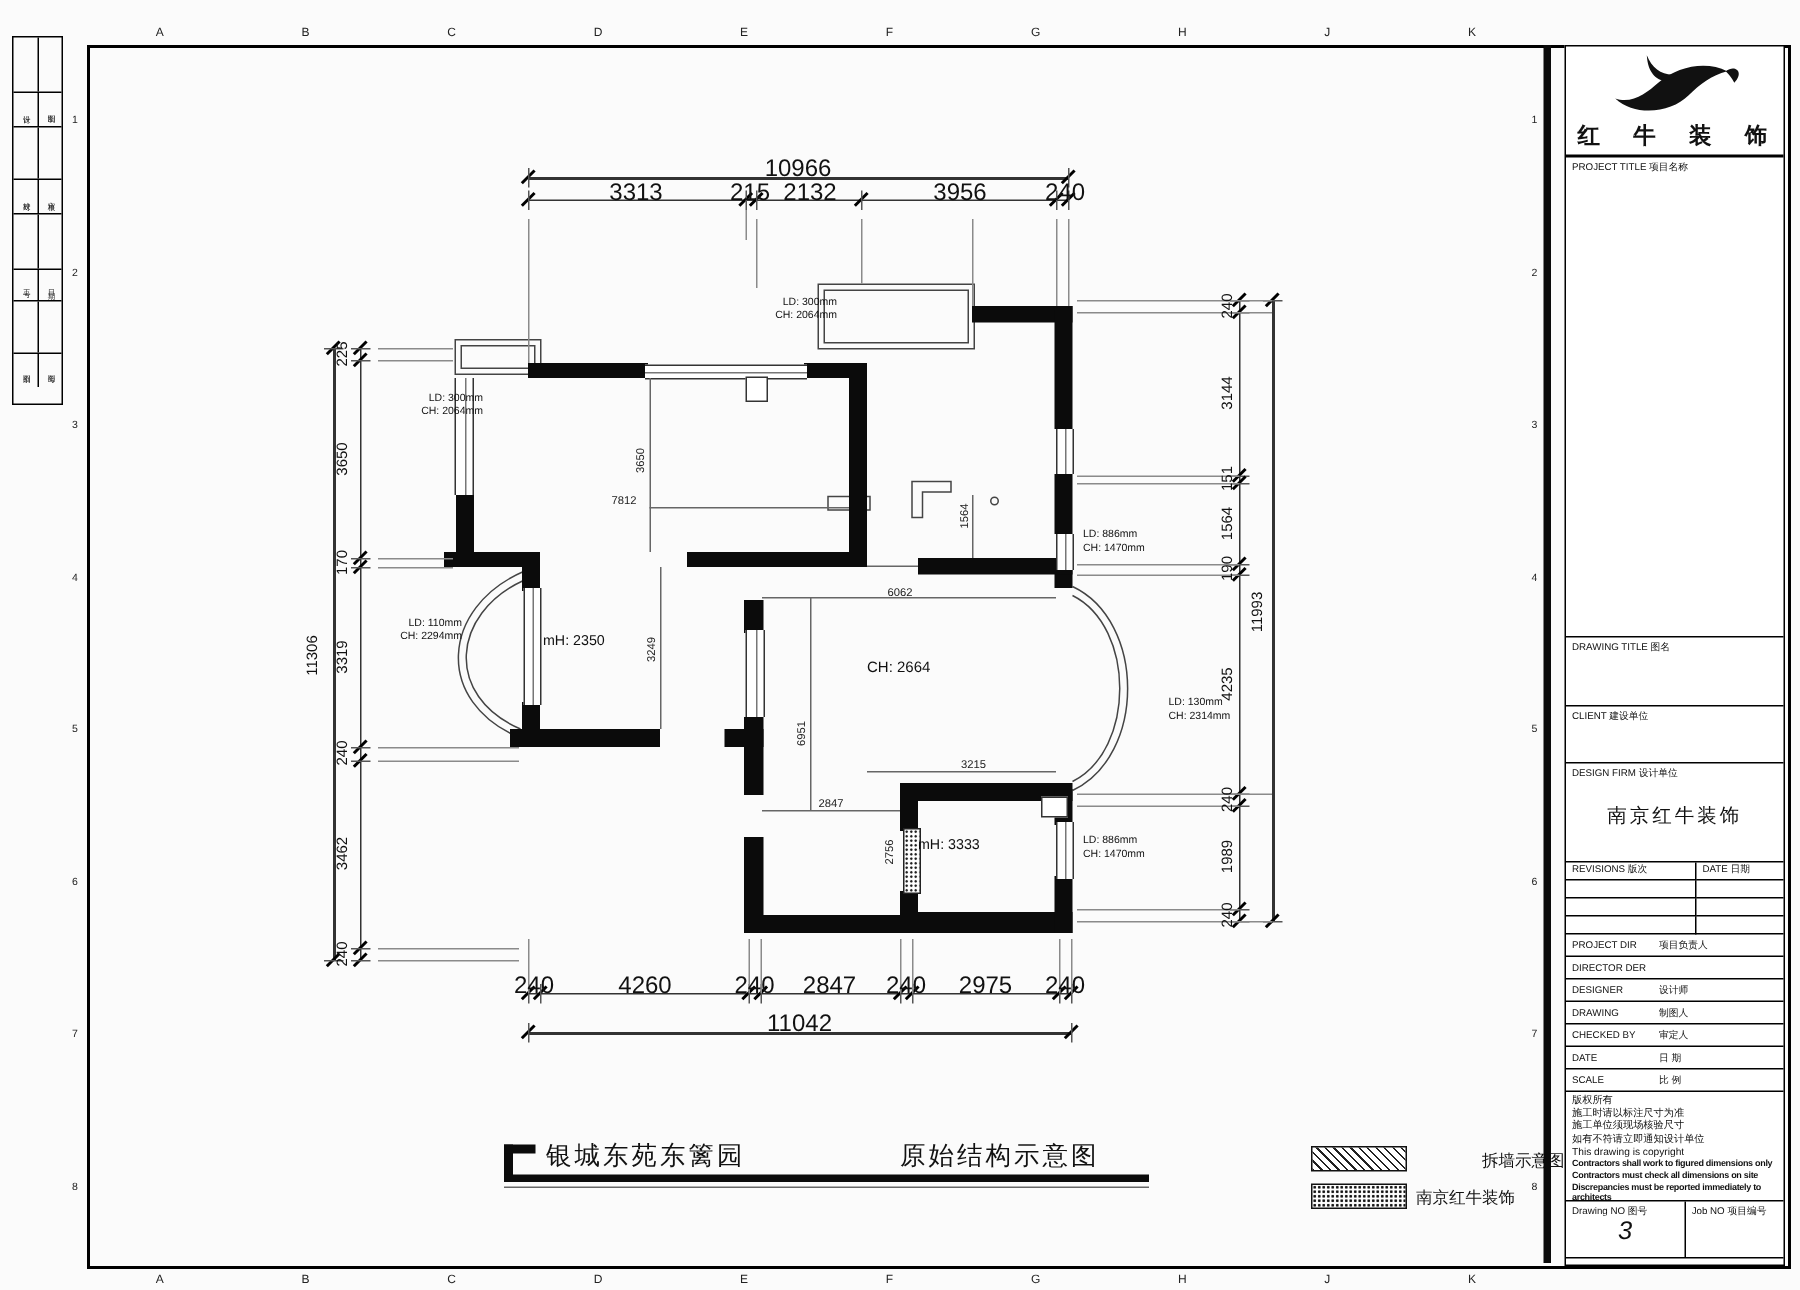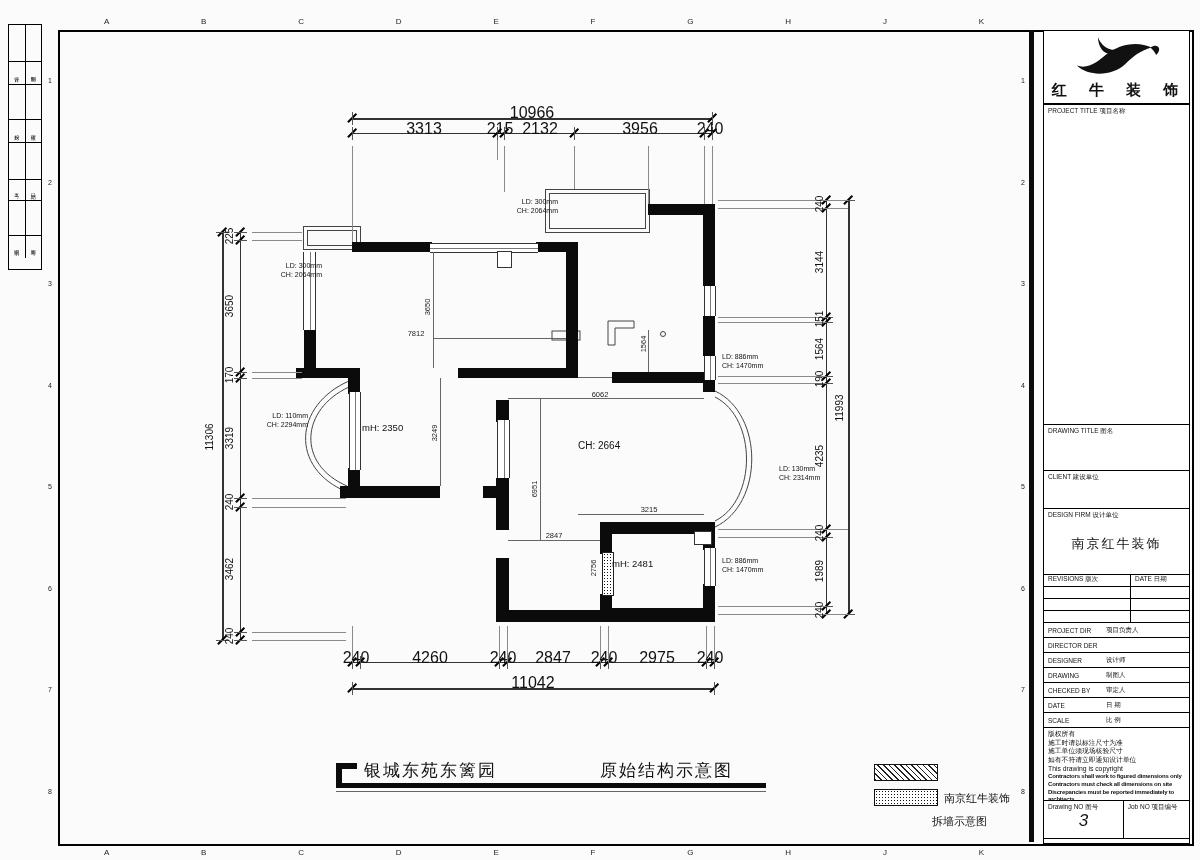--- a/index.html
+++ b/index.html
@@ -217,21 +217,21 @@
   <div class="a pl" style="left:440px;top:378px;width:1px;height:108px;"></div>
   <div class="a pl" style="left:508px;top:398px;width:196px;height:1px;"></div>
   <div class="a pl" style="left:540px;top:398px;width:1px;height:142px;"></div>
   <div class="a pl" style="left:508px;top:540px;width:92px;height:1px;"></div>
   <div class="a pl" style="left:578px;top:514px;width:126px;height:1px;"></div>
   <div class="a pl" style="left:648px;top:330px;width:1px;height:42px;"></div>
   <div class="a pl" style="left:578px;top:377px;width:34px;height:1px;"></div>
 
   <span class="room" style="left:362px;top:422px;">mH: 2350</span>
   <span class="room" style="left:578px;top:440px;font-size:10px;">CH: 2664</span>
-  <span class="room" style="left:612px;top:558px;">mH: 2481</span>
+  <span class="room" style="left:612px;top:558px;">mH: 3333</span>
 
   <div class="olab" style="left:500px;top:197px;width:58px;text-align:right;">
     <span>LD: 300mm</span><br><span>CH: 2064mm</span></div>
   <div class="olab" style="left:266px;top:261px;width:56px;text-align:right;">
     <span>LD: 300mm</span><br><span>CH: 2064mm</span></div>
   <div class="olab" style="left:252px;top:411px;width:56px;text-align:right;">
     <span>LD: 110mm</span><br><span>CH: 2294mm</span></div>
   <div class="olab" style="left:722px;top:352px;">
     <span>LD: 886mm</span><br><span>CH: 1470mm</span></div>
   <div class="olab" style="left:779px;top:464px;">
@@ -376,21 +376,21 @@
 </div>
 
 <div class="a w" style="left:336px;top:763px;width:6px;height:21px;"></div>
 <div class="a w" style="left:336px;top:763px;width:21px;height:6px;"></div>
 <span class="ftitle" style="left:364px;top:759px;">银城东苑东篱园</span>
 <span class="ftitle" style="left:600px;top:759px;">原始结构示意图</span>
 <div class="a w" style="left:336px;top:783px;width:430px;height:5px;"></div>
 <div class="a pl" style="left:336px;top:791px;width:430px;height:1px;"></div>
 
 <div class="a hatch" style="left:874px;top:764px;width:62px;height:15px;"></div>
-<span class="legend-lab" style="left:932px;top:766px;margin-top:48px;">拆墙示意图</span>
+<span class="legend-lab" style="left:988px;top:766px;">拆墙示意图</span>
 <div class="a dots" style="left:874px;top:789px;width:62px;height:15px;"></div>
 <span class="legend-lab" style="left:944px;top:791px;">南京红牛装饰</span>
 
 <div class="a w" style="left:1029px;top:30px;width:5px;height:812px;"></div>
 <div class="a tb" style="left:1043px;top:30px;width:145px;height:812px;">
   <div class="cell brandrow" style="height:74px;">
     <svg width="96" height="44" viewBox="0 0 100 46" style="margin-top:4px;">
       <path fill="#111" d="M8,32 C20,36 30,28 38,21 C52,9 72,6 86,13 C75,16 67,22 59,30 C47,42 22,45 8,32 Z"></path>
       <path fill="#111" d="M30,2 C34,12 42,17 52,15 C44,24 31,20 30,2 Z"></path>
       <path fill="#111" d="M85,13 C92,8 98,14 91,21 C89,17 87,15 85,13 Z"></path>

